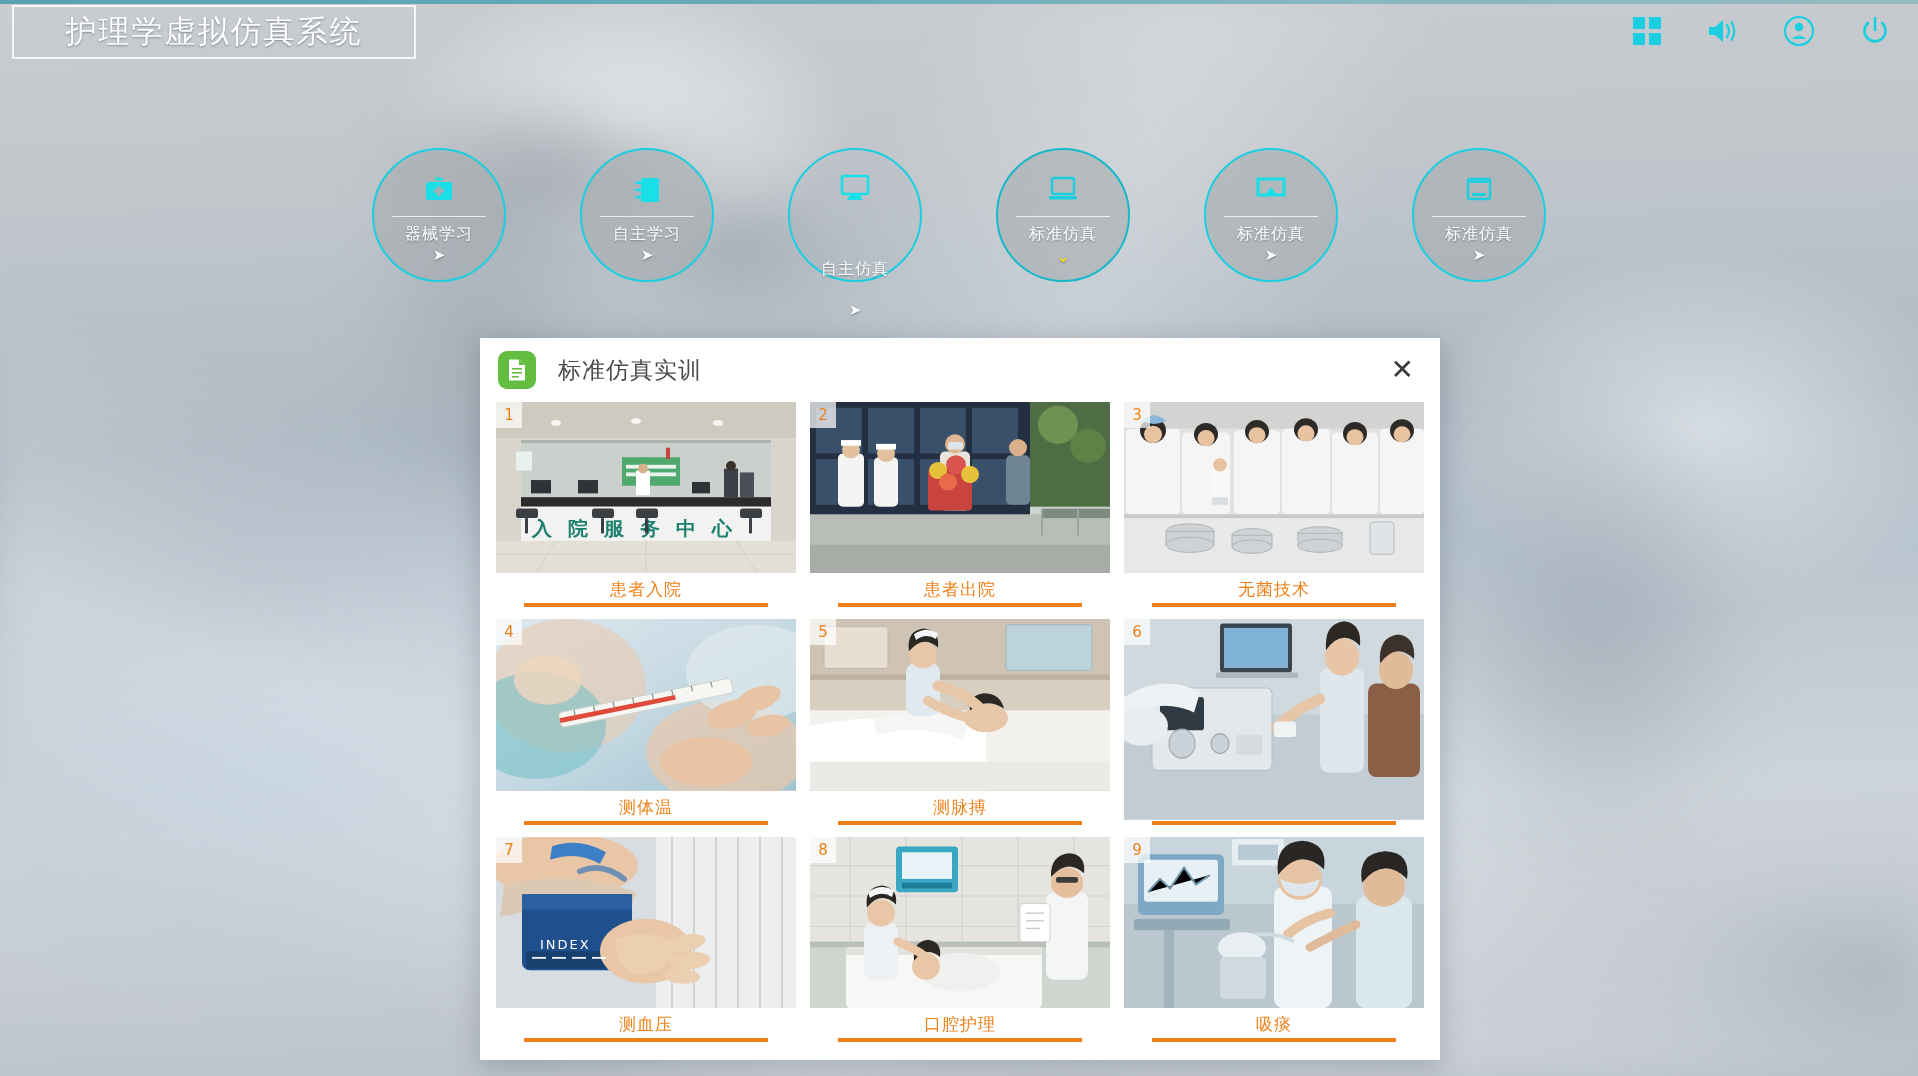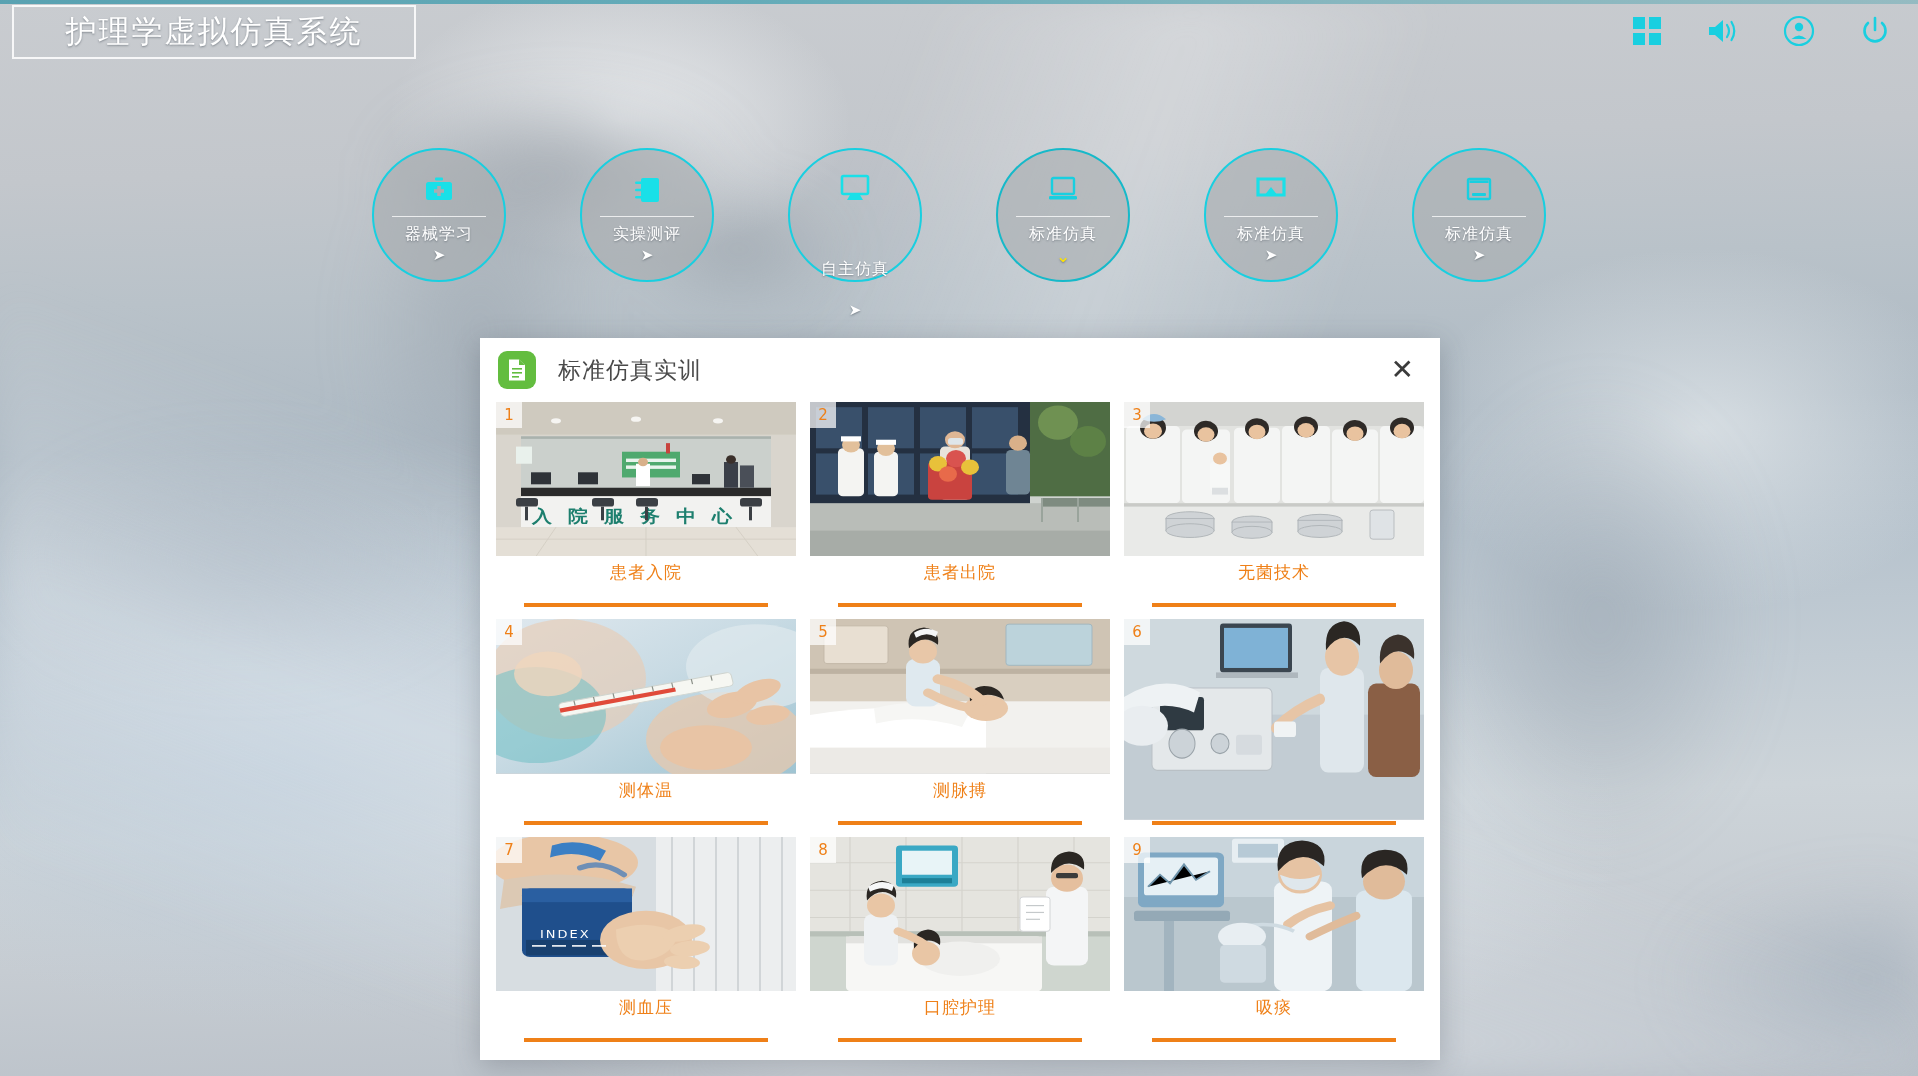--- a/index.html
+++ b/index.html
@@ -190,21 +190,21 @@
     color: #ef8018;
     font-size: 15px;
     display: flex; align-items: center; justify-content: center;
     z-index: 3;
   }
   .card-caption {
     flex: 0 0 auto;
     text-align: center;
     color: #ef8018;
     font-size: 17px;
-    padding: 5px 0 18px 0;
+    padding: 5px 0 1px 0;
     letter-spacing: 1px;
   }
   .card-rule {
     flex: 0 0 auto;
     height: 4px;
     background: #ef8018;
     margin: 1px 28px 6px 28px;
   }
 
   
@@ -274,21 +274,21 @@
     <div class="nav-item">
       <div class="nav-icon">
         <svg width="30" height="28" viewBox="0 0 30 28">
           <rect x="9" y="2" width="18" height="24" rx="2" fill="#19e0e8"></rect>
           <rect x="3" y="5.5" width="8" height="2.6" rx="1.3" fill="#19e0e8"></rect>
           <rect x="3" y="12.7" width="8" height="2.6" rx="1.3" fill="#19e0e8"></rect>
           <rect x="3" y="19.9" width="8" height="2.6" rx="1.3" fill="#19e0e8"></rect>
         </svg>
       </div>
       <div class="nav-sep"></div>
-      <div class="nav-label">实操测评</div>
+      <div class="nav-label">自主学习</div>
       <div class="nav-arrow">➤</div>
     </div>
 
     <div class="nav-item transparent">
       <div class="nav-icon">
         <svg width="32" height="28" viewBox="0 0 32 28">
           <rect x="3" y="2" width="26" height="18" rx="1.5" fill="none" stroke="#19e0e8" stroke-width="2.6"></rect>
           <path d="M11 21 L21 21 L24 26 L8 26 Z" fill="#19e0e8"></path>
         </svg>
       </div>

